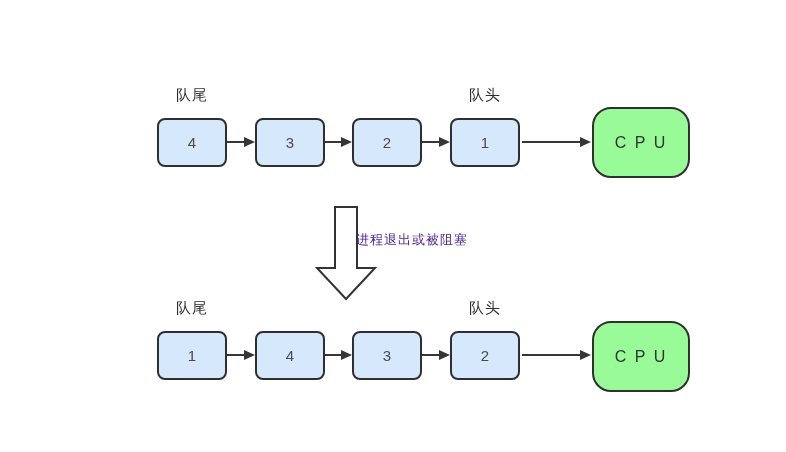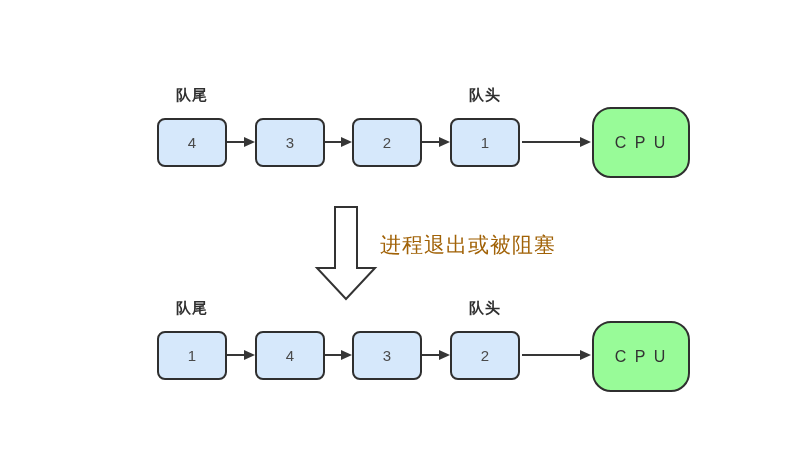--- a/index.html
+++ b/index.html
@@ -14,21 +14,21 @@
     height: 452px;
     background: #ffffff;
     overflow: hidden;
   }
   .queue-label {
     position: absolute;
     width: 70px;
     text-align: center;
     font-size: 15px;
     color: #2f2f2f;
-    font-weight: 700;
+    font-weight: 400;
     letter-spacing: 1px;
   }
   .node {
     position: absolute;
     width: 66px;
     height: 45px;
     background: #d6e8fb;
     border: 2px solid #2f2f2f;
     border-radius: 8px;
     display: flex;
@@ -67,24 +67,24 @@
     border-top: 5px solid transparent;
     border-bottom: 5px solid transparent;
   }
   .transition-arrow {
     position: absolute;
     left: 314px;
     top: 206px;
   }
   .transition-label {
     position: absolute;
-    left: 380px;
+    left: 356px;
     top: 231px;
-    font-size: 21px;
-    color: #a16207;
+    font-size: 13px;
+    color: #4c1d95;
     font-weight: 500;
     letter-spacing: 1px;
     white-space: nowrap;
   }
 </style>
 </head>
 <body>
 
 <div class="canvas">
 

